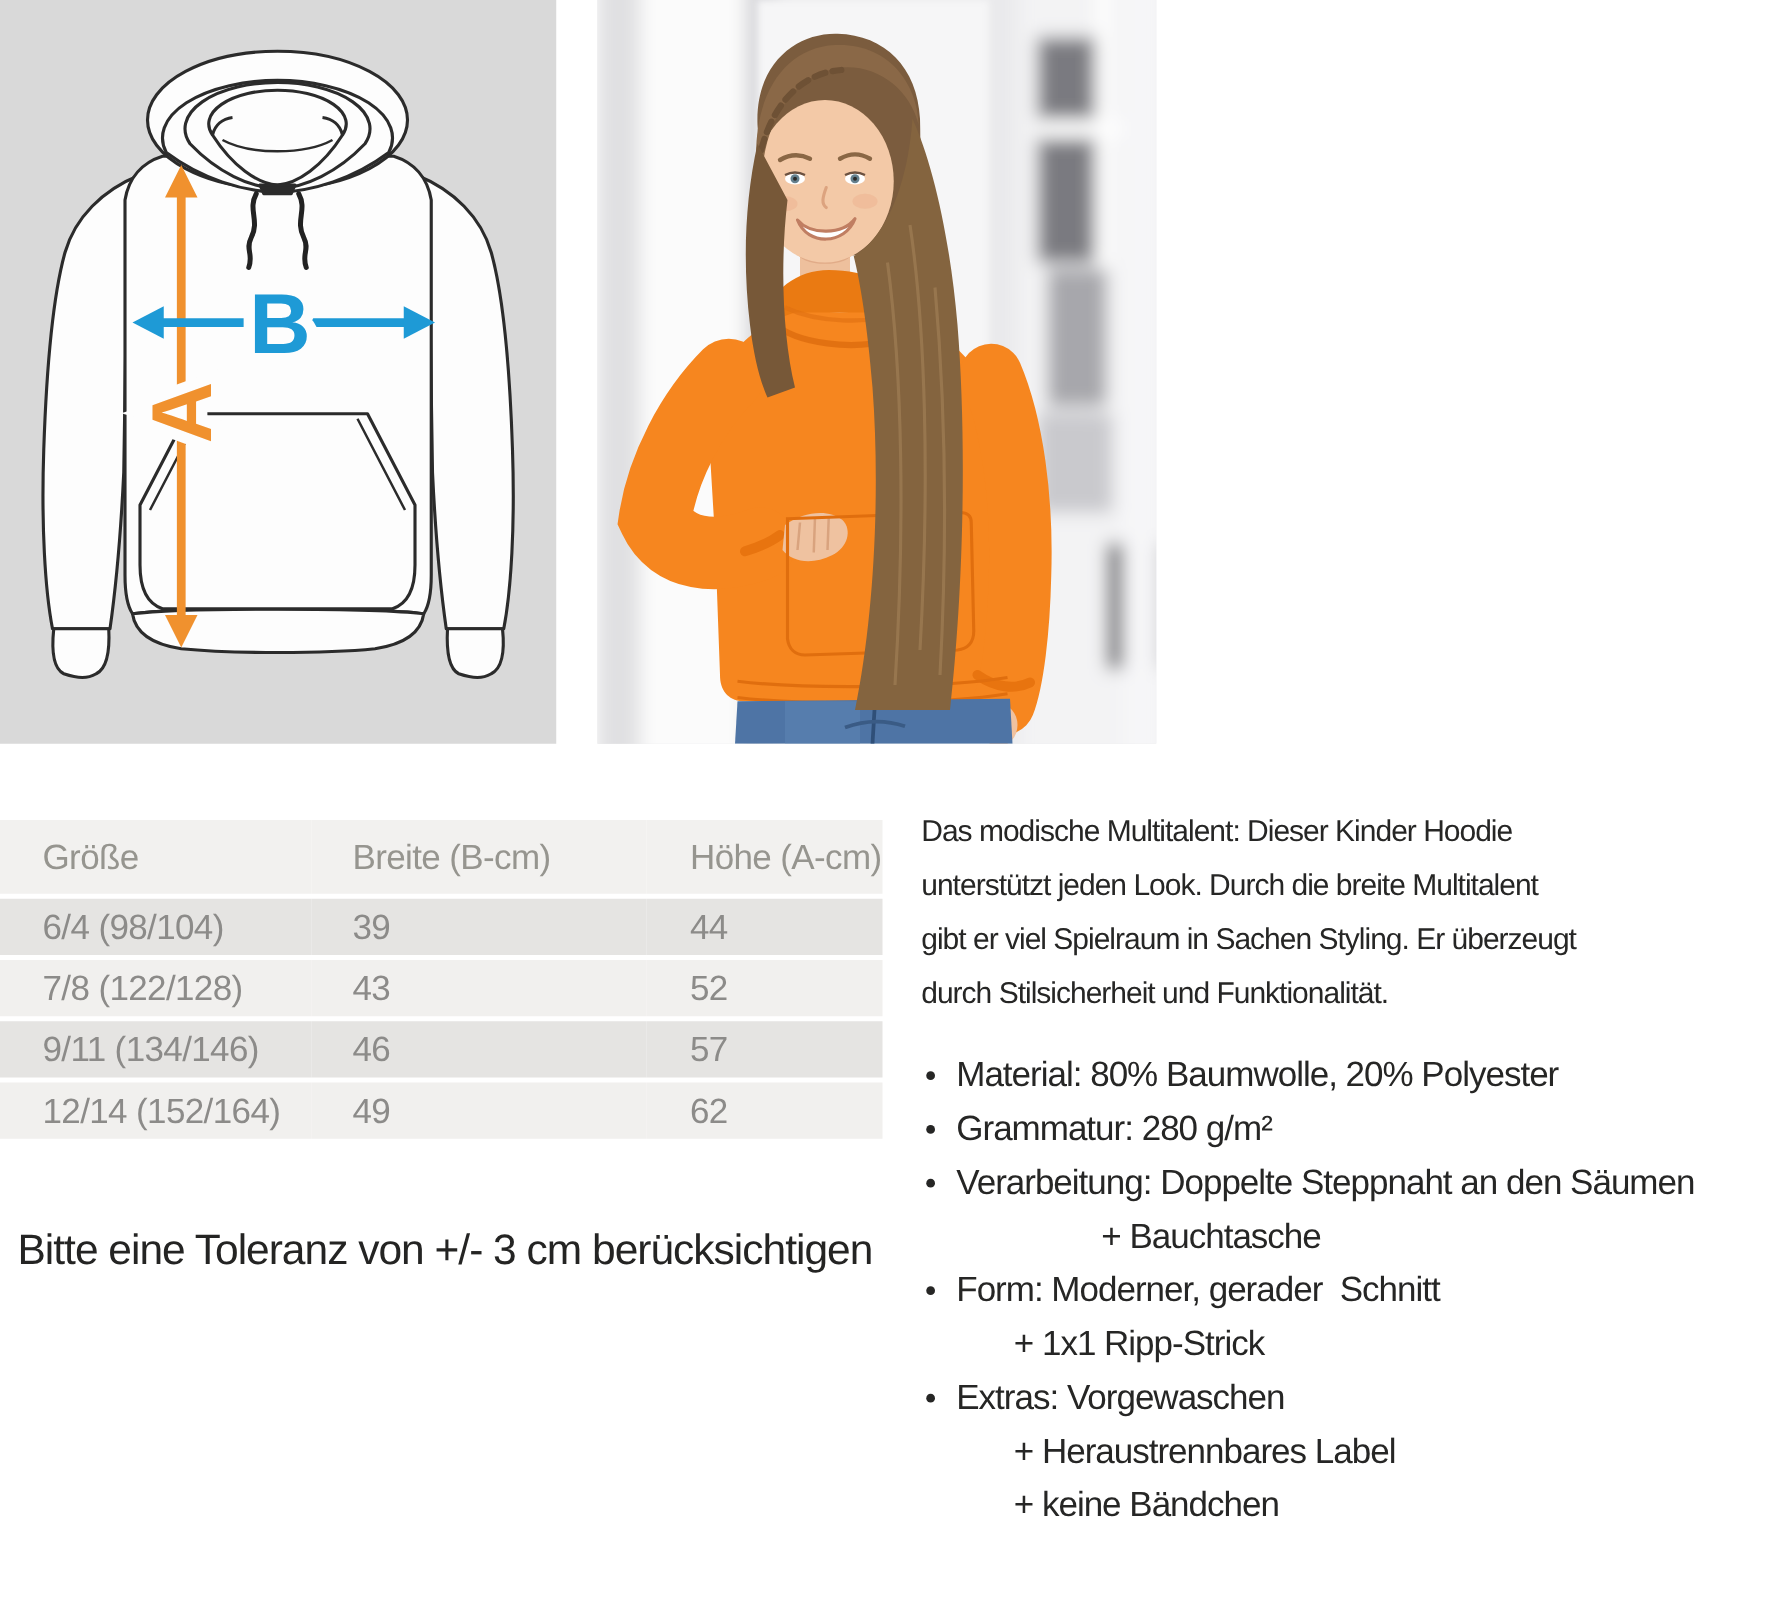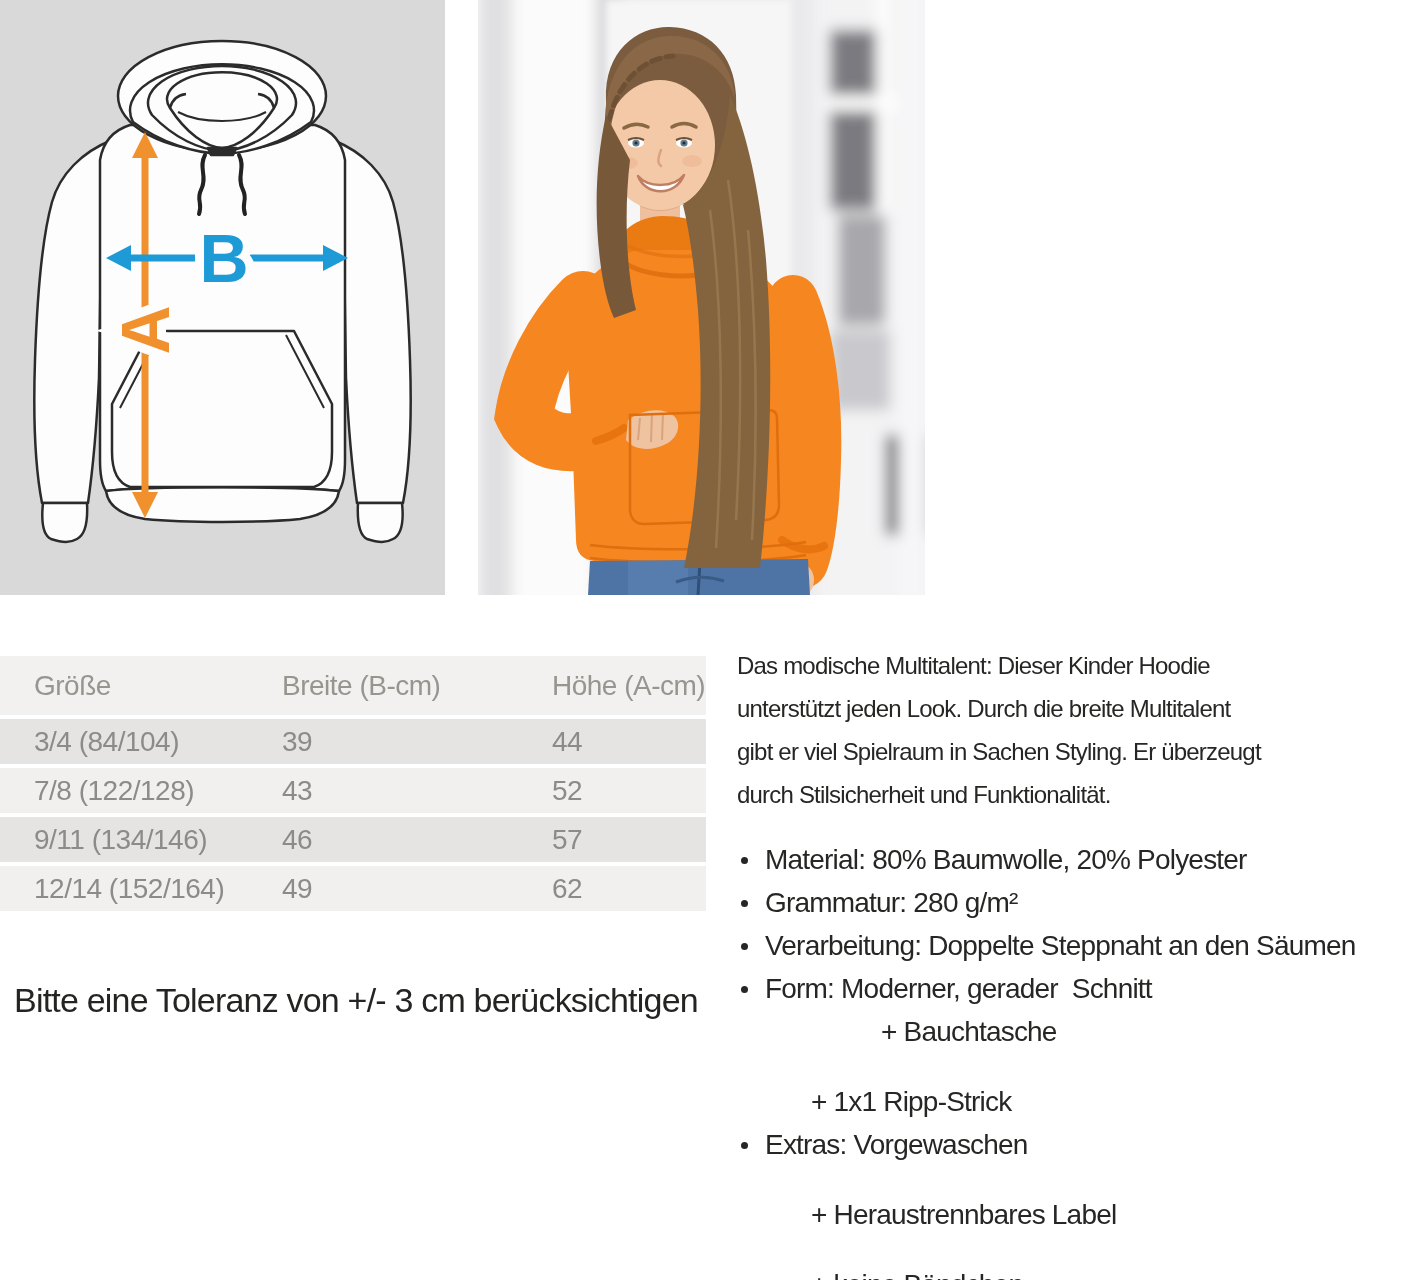--- a/index.html
+++ b/index.html
@@ -22,21 +22,21 @@
   #size-table tbody tr:nth-child(even) td{background:#F1F0EE;}
 
   #tolerance-note{position:absolute;left:14px;top:981px;font-size:34px;letter-spacing:-0.8px;color:#242423;white-space:nowrap;}
 
   
   #description{position:absolute;left:737px;top:644px;width:679px;color:#262625;}
   #description .intro-line{font-size:24px;line-height:43px;letter-spacing:-0.8px;white-space:pre;}
   #feature-list{margin-top:22px;}
   .feat{position:relative;font-size:28px;line-height:43px;letter-spacing:-0.8px;white-space:pre;padding-left:28px;}
   .feat .dot{position:absolute;left:4px;top:19px;width:7px;height:7px;border-radius:50%;background:#262625;}
-  .feat.ind1{padding-left:74px;margin-top:27px;}
+  .feat.ind1{padding-left:74px;}
   .feat.ind2{padding-left:144px;}
 </style>
 </head>
 <body>
 
 <div id="page">
 
   <div id="diagram-panel">
     <svg width="445" height="595" viewBox="0 0 445 595">
       <g fill="#FDFDFD" stroke="#2B2B2B" stroke-width="2.5" stroke-linejoin="round">
@@ -168,21 +168,21 @@
   <table id="size-table">
     <thead>
       <tr>
         <th class="c1">Größe</th>
         <th class="c2">Breite (B-cm)</th>
         <th class="c3">Höhe (A-cm)</th>
       </tr>
     </thead>
     <tbody>
       <tr>
-        <td class="c1">3/4 (84/104)</td>
+        <td class="c1">6/4 (98/104)</td>
         <td class="c2">39</td>
         <td class="c3">44</td>
       </tr>
       <tr>
         <td class="c1">7/8 (122/128)</td>
         <td class="c2">43</td>
         <td class="c3">52</td>
       </tr>
       <tr>
         <td class="c1">9/11 (134/146)</td>
@@ -202,22 +202,22 @@
   <div id="description">
     <div class="intro-line">Das modische Multitalent: Dieser Kinder Hoodie</div>
     <div class="intro-line">unterstützt jeden Look. Durch die breite Multitalent</div>
     <div class="intro-line">gibt er viel Spielraum in Sachen Styling. Er überzeugt</div>
     <div class="intro-line">durch Stilsicherheit und Funktionalität.</div>
 
     <div id="feature-list">
       <div class="feat"><span class="dot"></span><span>Material: 80% Baumwolle, 20% Polyester</span></div>
       <div class="feat"><span class="dot"></span><span>Grammatur: 280 g/m²</span></div>
       <div class="feat"><span class="dot"></span><span>Verarbeitung: Doppelte Steppnaht an den Säumen</span></div>
+      <div class="feat ind2"><span>+ Bauchtasche</span></div>
       <div class="feat"><span class="dot"></span><span>Form: Moderner, gerader  Schnitt</span></div>
-      <div class="feat ind2"><span>+ Bauchtasche</span></div>
       <div class="feat ind1"><span>+ 1x1 Ripp-Strick</span></div>
       <div class="feat"><span class="dot"></span><span>Extras: Vorgewaschen</span></div>
       <div class="feat ind1"><span>+ Heraustrennbares Label</span></div>
       <div class="feat ind1"><span>+ keine Bändchen</span></div>
     </div>
   </div>
 
 </div>
 
 </body></html>

